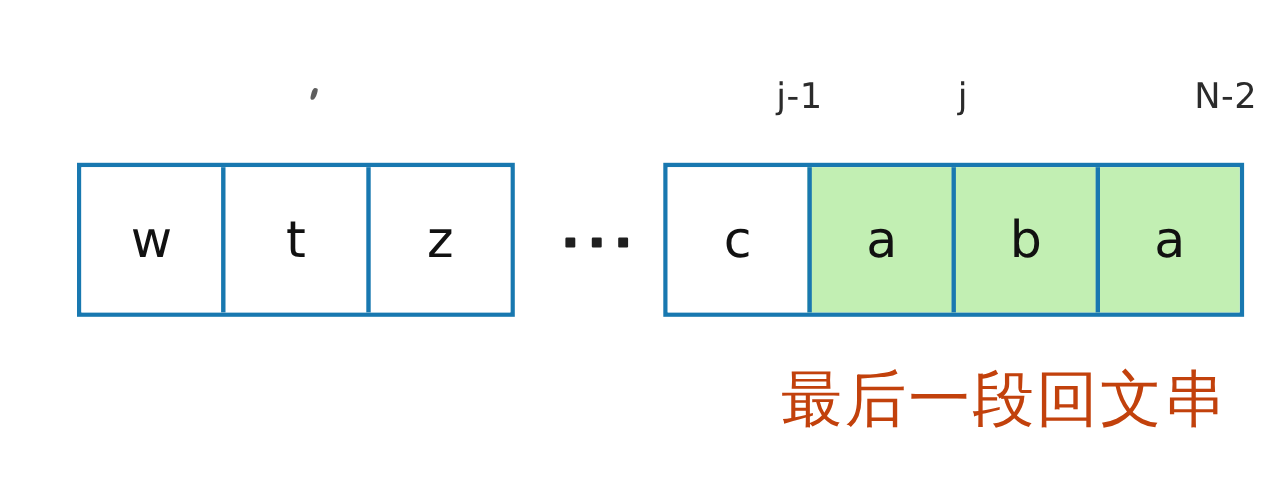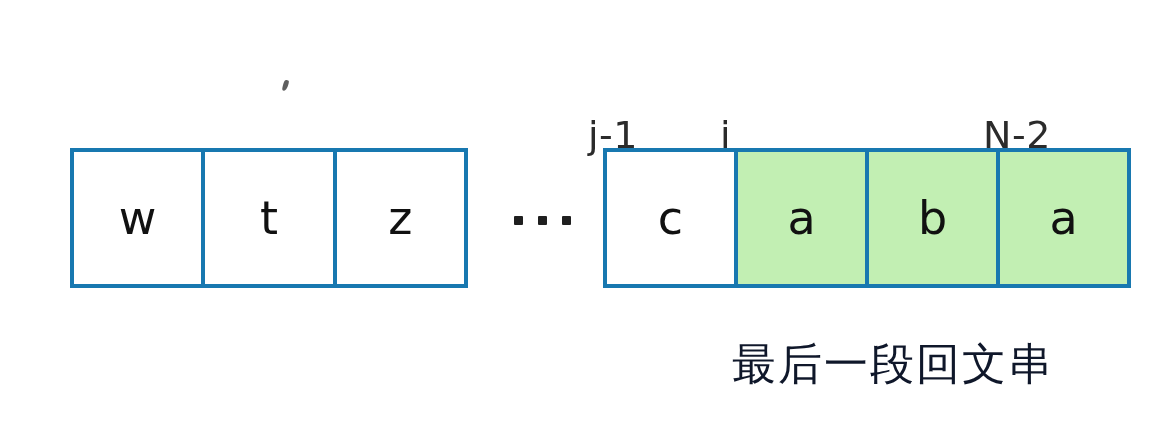--- a/index.html
+++ b/index.html
@@ -35,27 +35,26 @@
     border-radius: 45% 20% 60% 30%;
     transform: rotate(14deg);
     opacity: 0.82;
   }
 
   
   .index-label {
     position: absolute;
     top: 64px;
     width: 160px;
-    text-align: left;
-    font-size: 38px;
+    text-align: right;
+    font-size: 32px;
     line-height: 46px;
     letter-spacing: 0.5px;
     color: #2b2b2b;
     white-space: nowrap;
-    margin-top: 48px;
   }
   .index-label.at-j-minus-1 { left: 588px; }
   .index-label.at-j         { left: 720px; }
   .index-label.at-n-minus-1 { left: 983px; }
 
   
   .array-strip {
     position: absolute;
     display: flex;
     box-sizing: border-box;
@@ -110,26 +109,26 @@
   .ellipsis-dot {
     width: 9px;
     height: 9px;
     background: #1f1f1f;
     border-radius: 1px;
   }
 
   
   #caption {
     position: absolute;
-    left: 732px;
+    left: 710px;
     top: 336px;
-    font-size: 44px;
+    font-size: 56px;
     line-height: 56px;
     letter-spacing: 2px;
-    color: #0f172a;
+    color: #c2410c;
     white-space: nowrap;
   }
 </style>
 </head>
 <body>
 
 <div id="diagram-canvas">
 
   <div class="stray-mark"></div>
 

